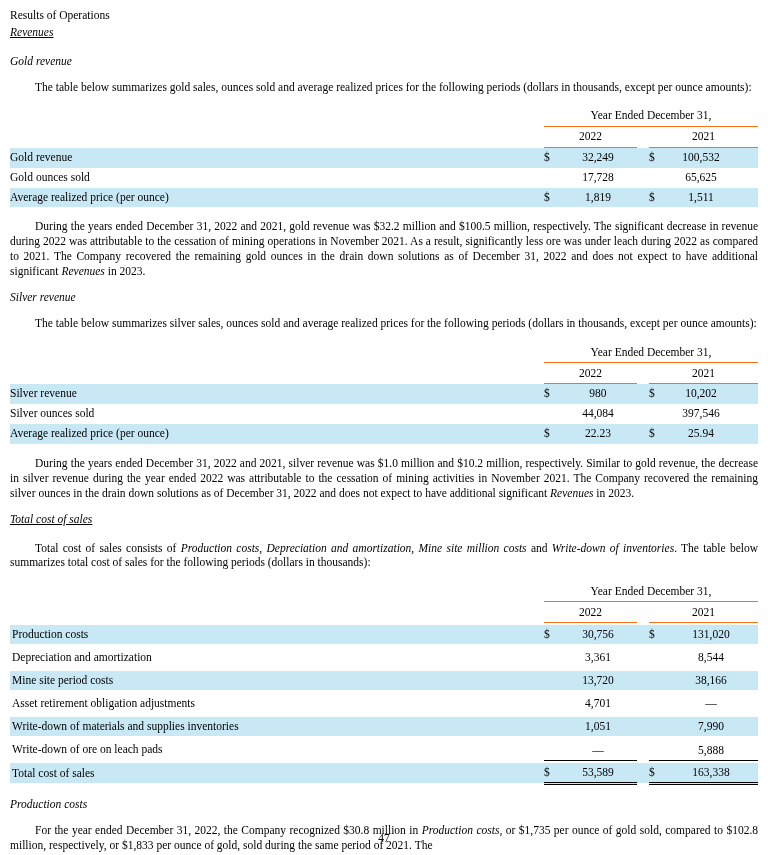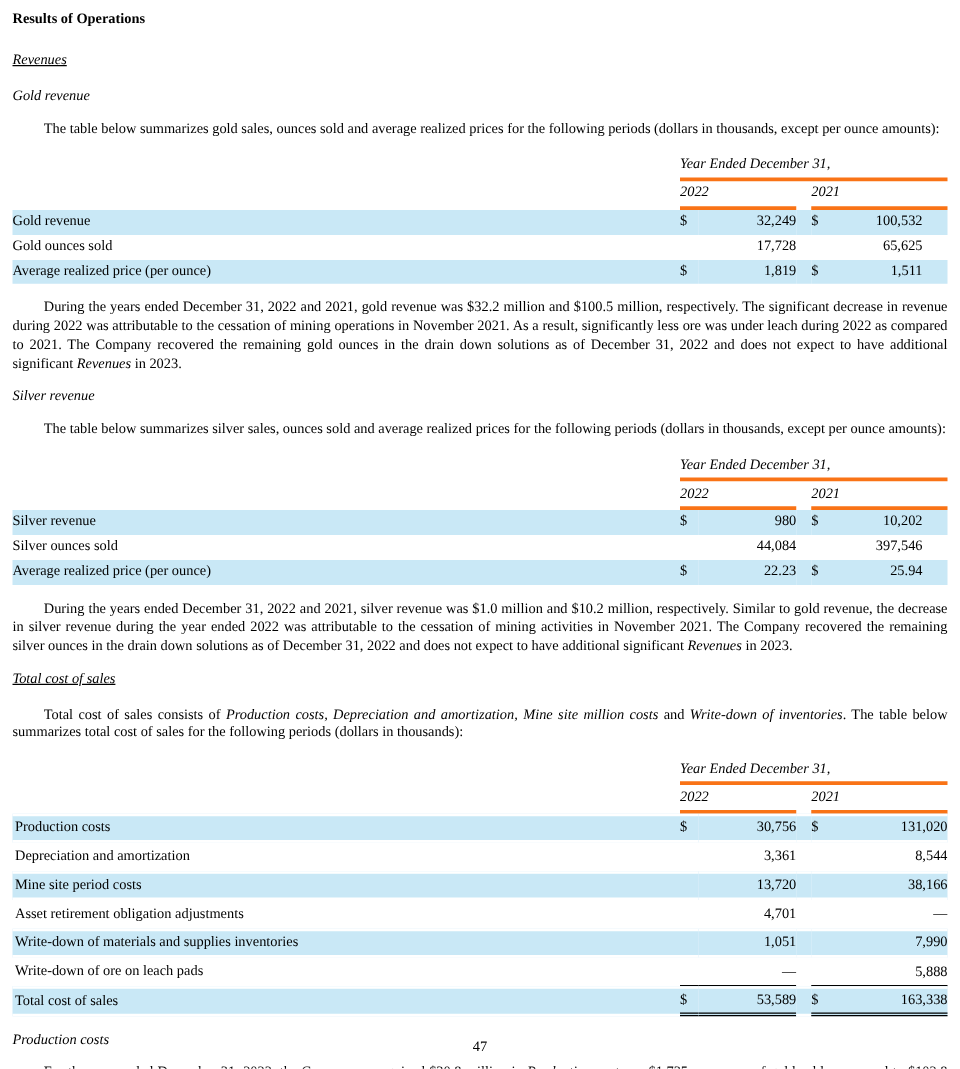--- a/index.html
+++ b/index.html
@@ -12,22 +12,22 @@
     font-family: "Liberation Serif", "DejaVu Serif", serif;
     font-size: 11.5px;
     line-height: 1.3;
     position: relative;
     overflow: hidden;
   }
   .doc {
     padding: 8px 10px 0 10px;
   }
   .doc-title {
-    font-weight: bold;
-    margin: 0 0 18px 0;
+    font-weight: normal;
+    margin: 0 0 2px 0;
   }
   .sec-head {
     font-style: italic;
     text-decoration: underline;
     margin: 0 0 14px 0;
   }
   .sub-head {
     font-style: italic;
     margin: 0 0 11px 0;
   }
@@ -45,26 +45,26 @@
     font-size: 11.5px;
   }
   table.fin td {
     padding: 2.5px 0;
     vertical-align: bottom;
     overflow: hidden;
     white-space: nowrap;
   }
   td.lbl  { text-align: left; padding-left: 2px; }
   td.cur  { text-align: left; }
-  td.val  { text-align: right; padding-right: 3px; }
+  td.val  { text-align: center; padding-right: 3px; }
   td.val.last { padding-right: 20px; }
   td.period, td.yr {
-    border-bottom: 3px solid #f97316;
+    text-align: center;
+    border-bottom: 1px solid #f97316;
     padding: 1px 0 2px 0;
-    font-style: italic;
   }
   tr.shaded td { background: var(--hl, #c9e8f6); }
   
   table.fin.spaced tbody td {
     border-top: 2px solid #fff;
     border-bottom: 2px solid #fff;
     padding: 2px 0;
   }
   table.fin.spaced tbody td.lbl { padding-left: 2px; }
   table.fin tbody tr.rule-single td.cur,

